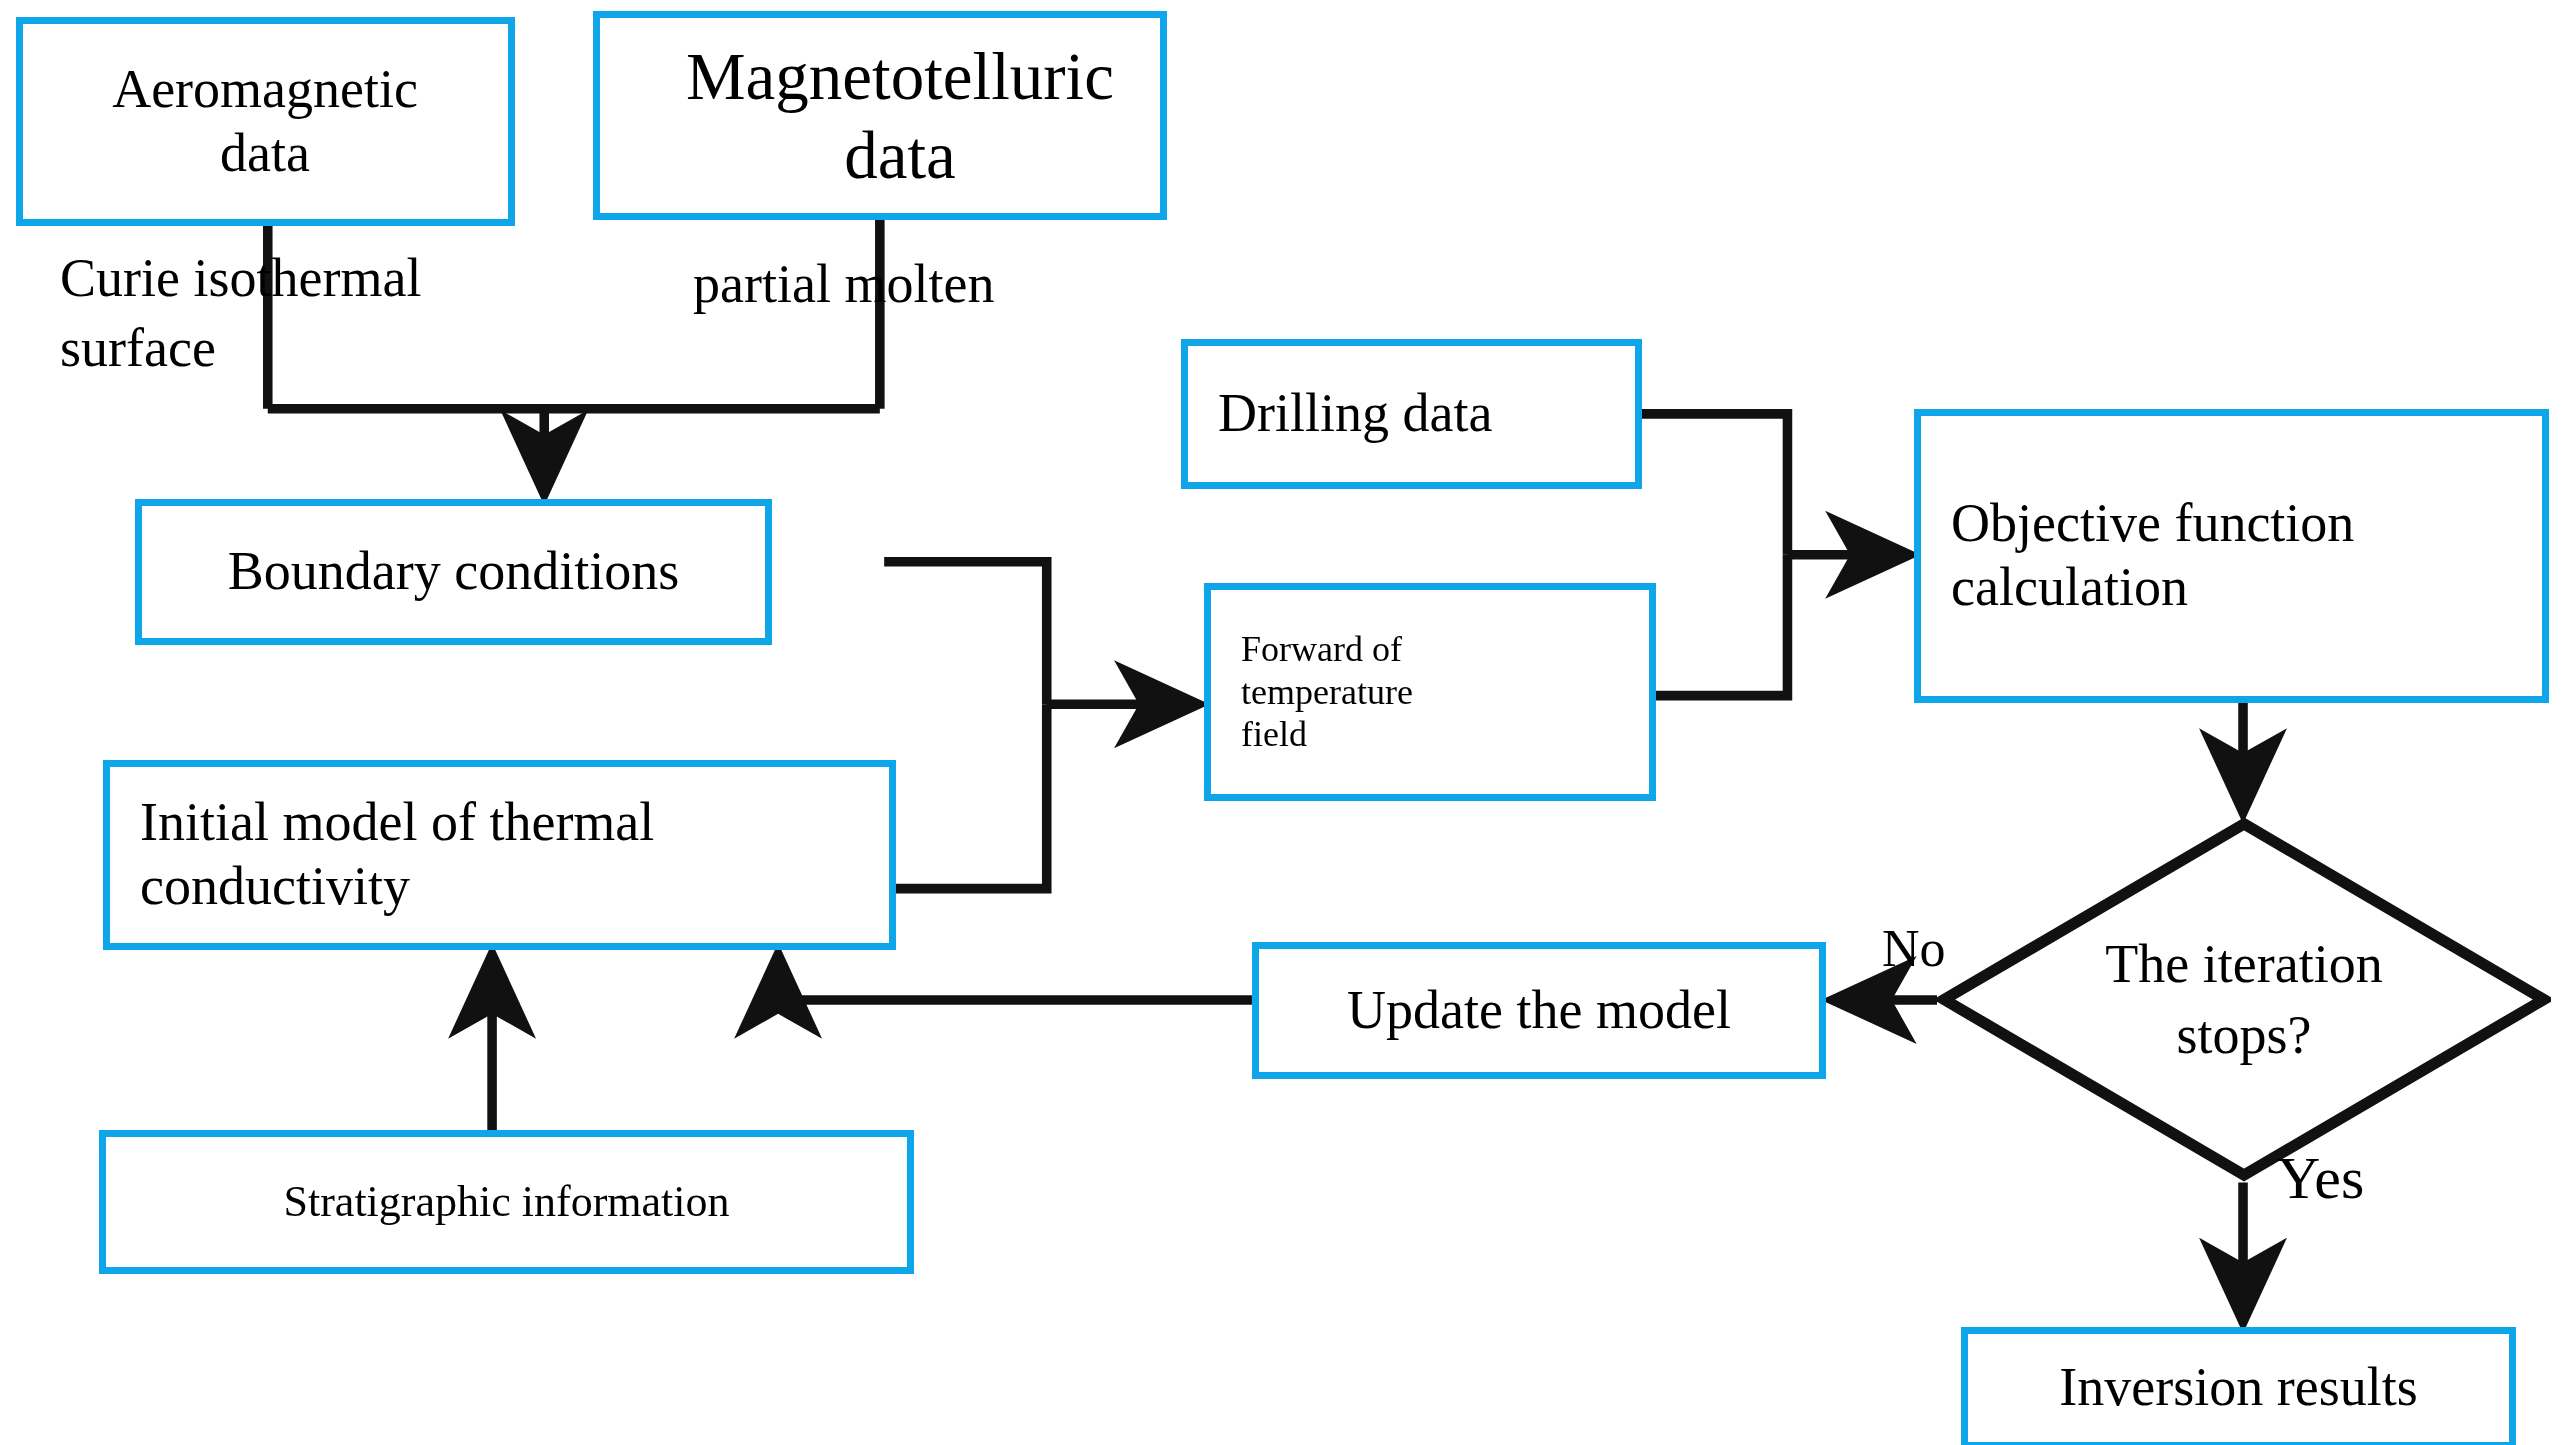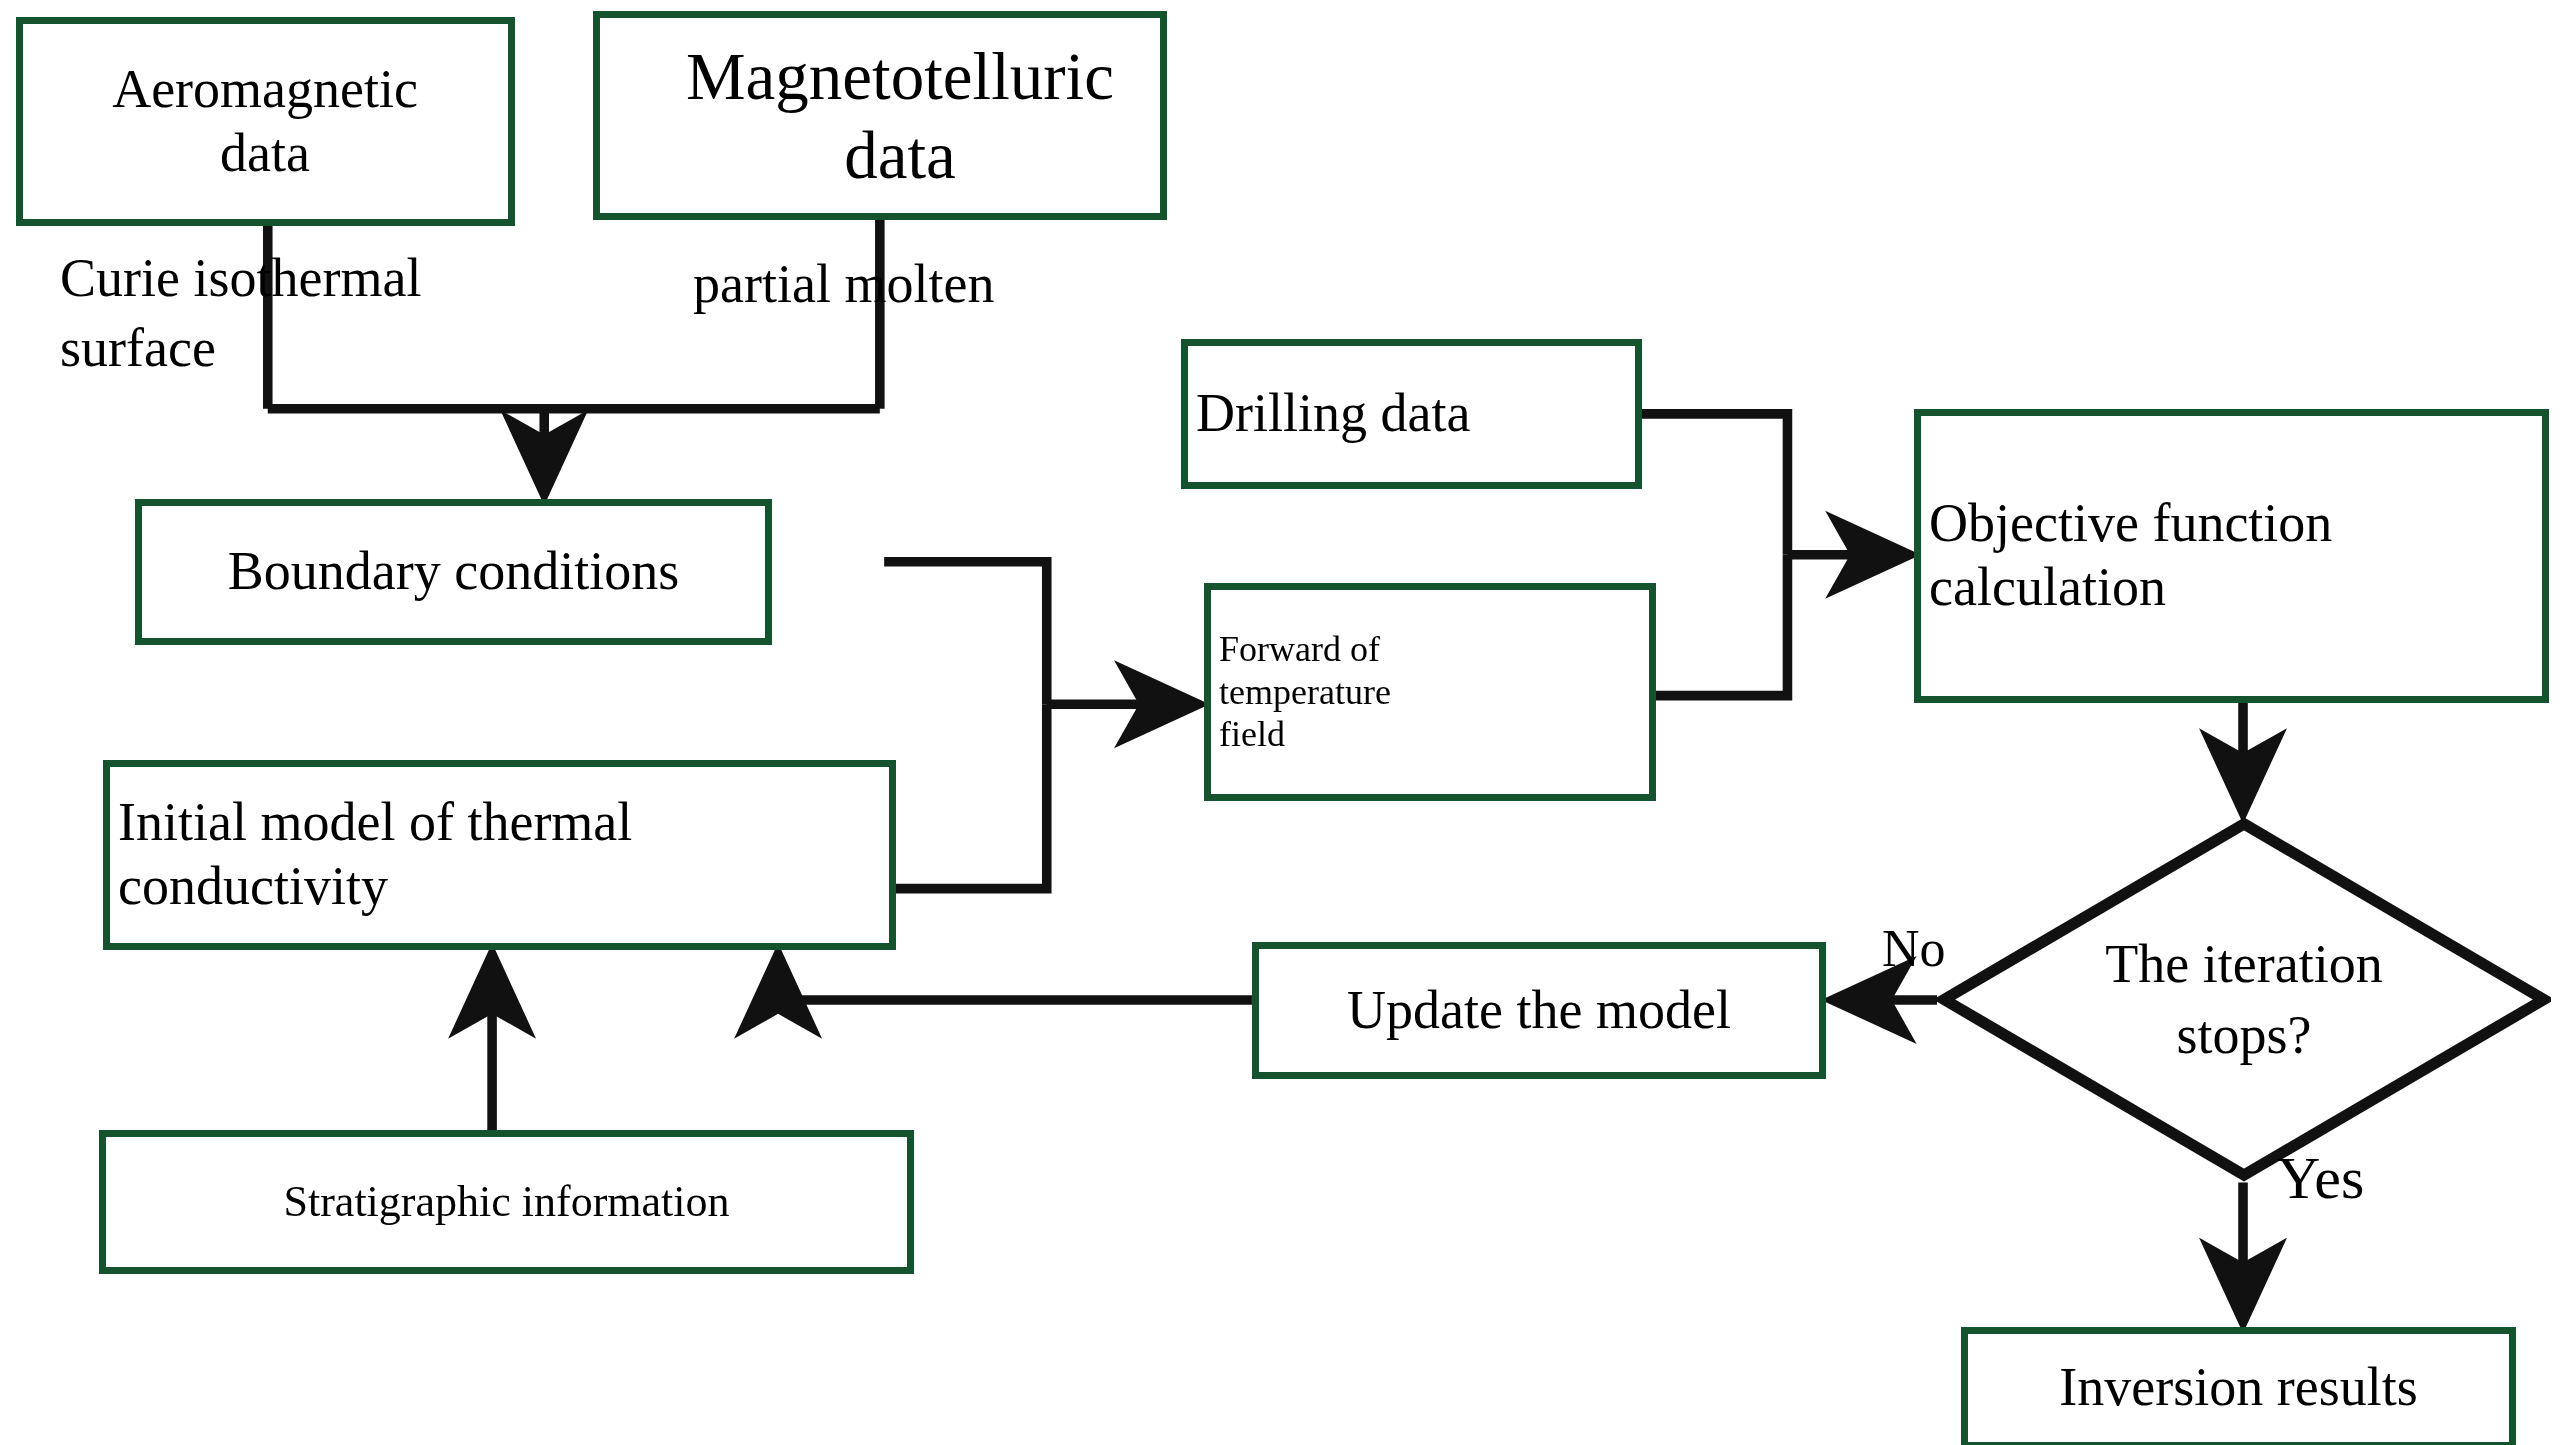--- a/index.html
+++ b/index.html
@@ -22,34 +22,34 @@
     left: 0;
     top: 0;
     width: 2576px;
     height: 1446px;
     pointer-events: none;
   }
   .node {
     position: absolute;
     box-sizing: border-box;
     background: #ffffff;
-    border: 7px solid #14532d;
+    border: 7px solid #0ea5e9;
     display: flex;
     align-items: center;
     justify-content: center;
     text-align: center;
     line-height: 1.18;
     color: #000;
     white-space: pre-line;
     z-index: 3;
   }
   .node.lead {
     justify-content: flex-start;
     text-align: left;
-    padding-left: 8px;
+    padding-left: 30px;
   }
   .edge-label {
     position: absolute;
     z-index: 4;
     color: #000;
     background: transparent;
     white-space: pre-line;
     line-height: 1.30;
     margin-left: 13px;
   }

